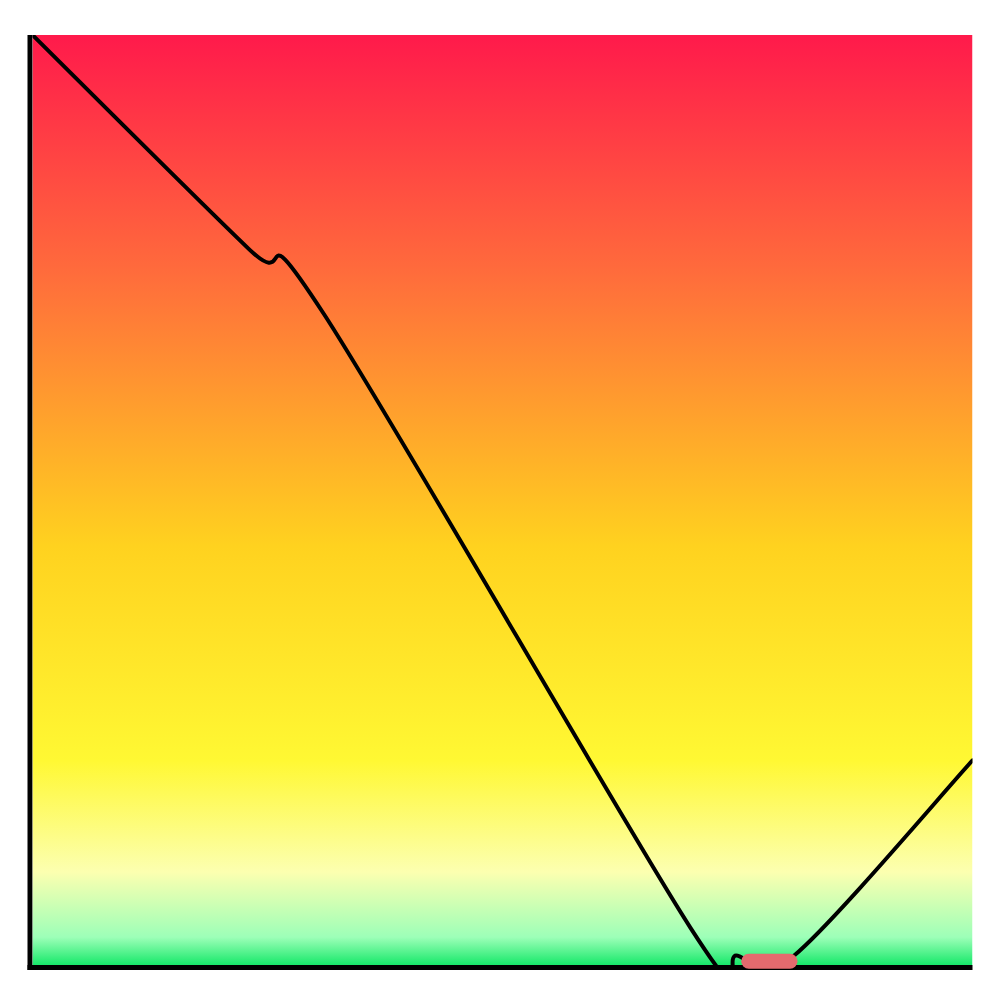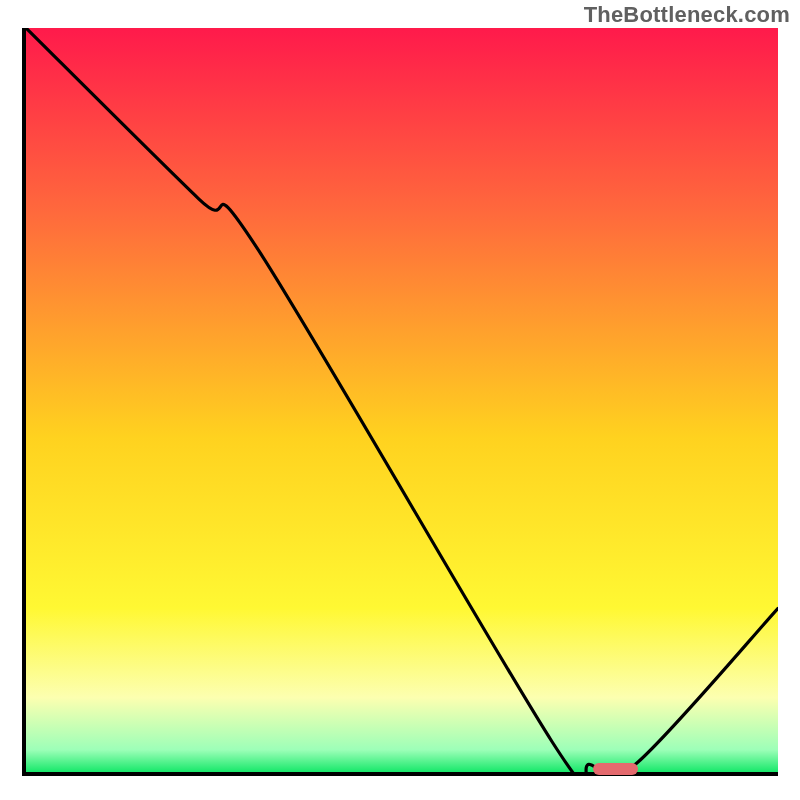--- a/index.html
+++ b/index.html
@@ -53,21 +53,20 @@
     height: 12px;
     border-radius: 6px;
     background: #e46a6e;
   }
 </style>
 </head>
 <body>
 
 <div class="container">
 
-  <div class="watermark">TheBottleneck.com</div>
 
   <div class="plot-area">
 
     <svg class="bg" viewBox="0 0 756 748" preserveAspectRatio="none">
       <defs>
         <linearGradient id="grad" x1="0" y1="0" x2="0" y2="1">
             <stop offset="0%" stop-color="#ff1a4b"></stop>
             <stop offset="25%" stop-color="#ff6a3c"></stop>
             <stop offset="55%" stop-color="#ffd21f"></stop>
             <stop offset="78%" stop-color="#fff833"></stop>

